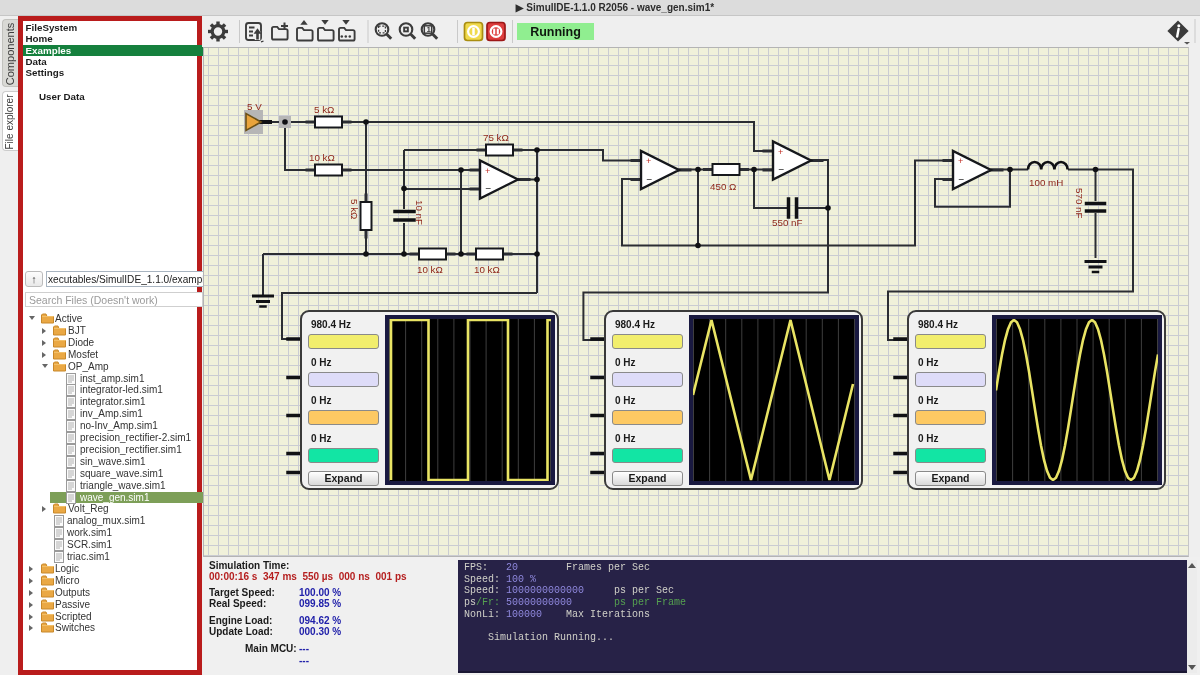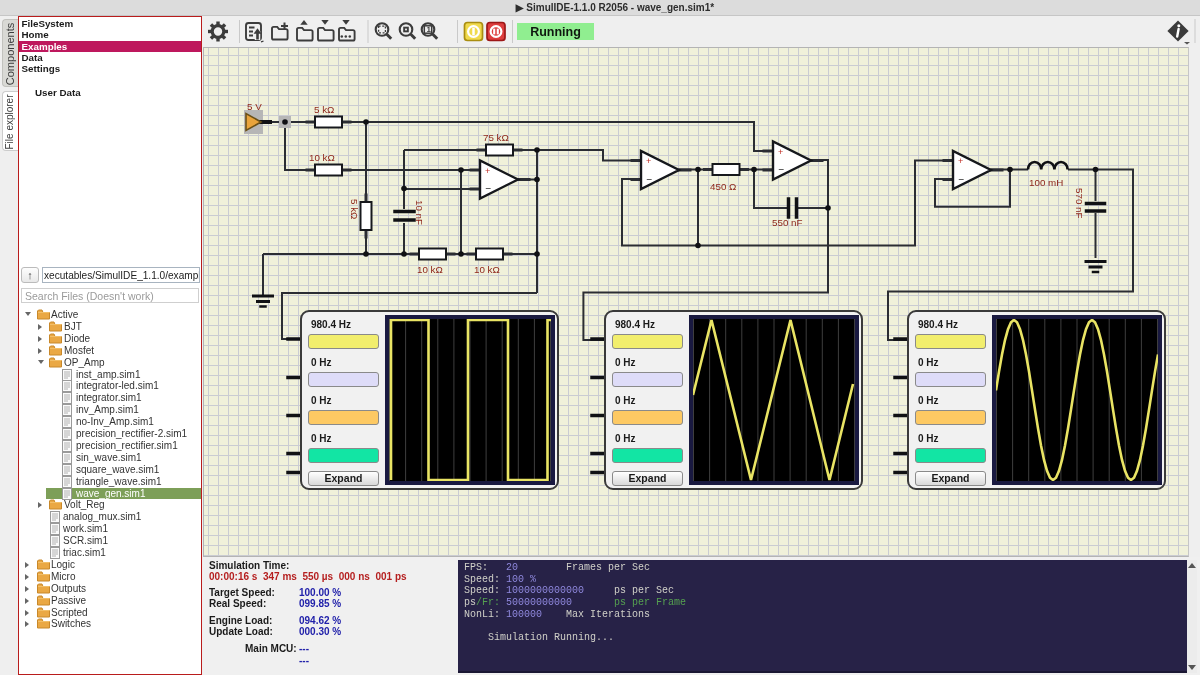--- a/index.html
+++ b/index.html
@@ -12,24 +12,24 @@
     text-align:center; font-size:10px; font-weight:bold; color:#2d2d2d; line-height:15px; padding-left:30px; }
 
   
   #tabstrip { left:0; top:16px; width:18px; height:659px; background:#efefef; }
   .vtab { position:absolute; left:2px; width:16px; background:#d9d9d5; border:1px solid #c2c2be; border-right:none;
     border-radius:4px 0 0 4px; overflow:hidden; }
   .vtab span { position:absolute; left:1px; transform:rotate(-90deg); transform-origin:0 0; font-size:11px; color:#3c3c3c; white-space:nowrap; text-align:center; display:block; }
   #tab2 { background:#ffffff; border-color:#cccccc; }
 
   
-  #leftpanel { left:18px; top:16px; width:184px; height:659px; background:#ffffff; border:1px solid #b91c1c; }
+  #leftpanel { left:18px; top:16px; width:184px; height:659px; background:#ffffff; border:5px solid #b91c1c; }
   .toprow { position:absolute; left:0; width:182px; height:11.3px; font-size:9.8px; font-weight:bold; color:#1c1c1c;
     padding-left:2.5px; line-height:11.3px; }
-  .toprow.sel { background:#be185d; color:#ffffff; }
+  .toprow.sel { background:#15803d; color:#ffffff; }
 
   #pathbar { position:absolute; left:2px; top:250px; width:178px; height:17px; }
   #searchbox { position:absolute; left:2px; top:271px; width:178px; height:15px; border:1px solid #cfcfcf; background:#fff;
     font-size:10.5px; color:#9a9a9a; line-height:14px; padding-left:3px; }
 
   .trow { position:absolute; height:11.9px; font-size:10px; color:#333; line-height:11.9px; white-space:nowrap; }
   .trow.sel { background:#7d9f58; color:#fff; }
   .arr { display:inline-block; width:0; height:0; vertical-align:middle; }
   .arr.r { border-left:4px solid #666; border-top:3.5px solid transparent; border-bottom:3.5px solid transparent; }
   .arr.d { border-top:4px solid #666; border-left:3.5px solid transparent; border-right:3.5px solid transparent; }

